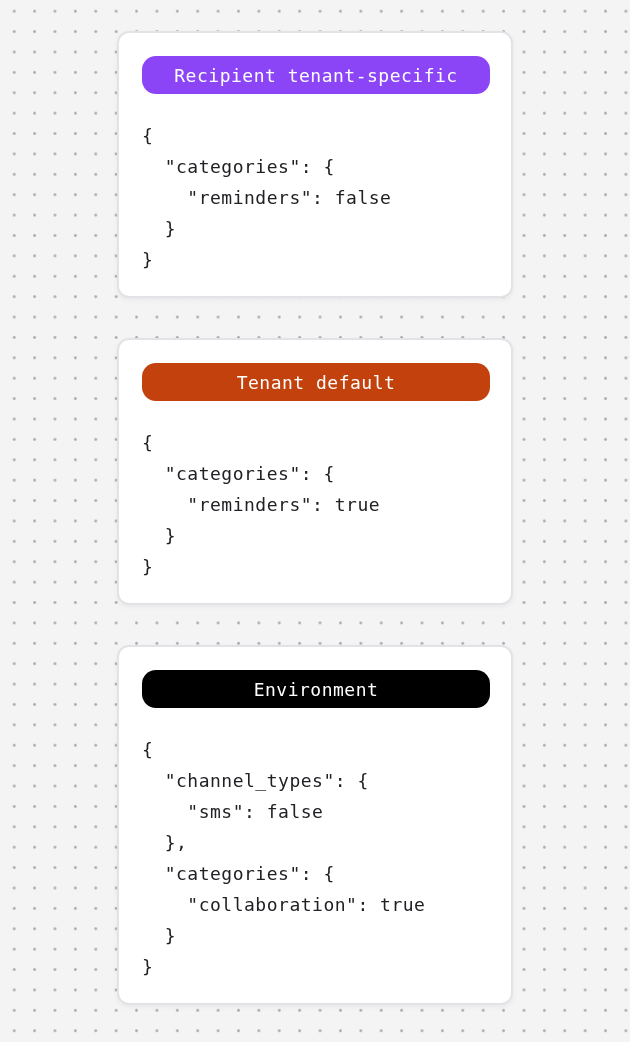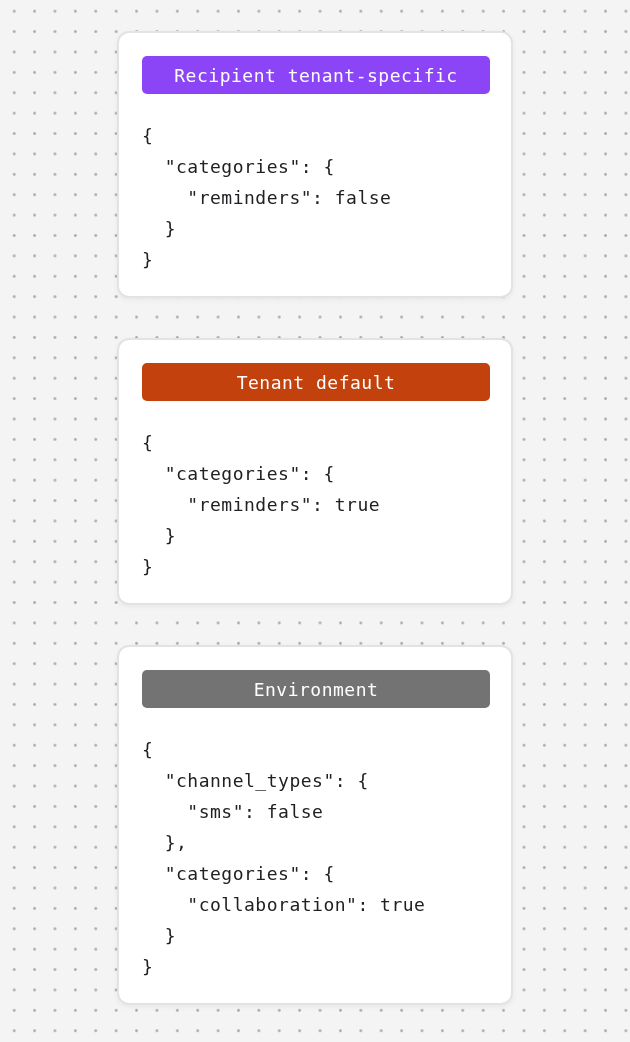--- a/index.html
+++ b/index.html
@@ -27,21 +27,21 @@
     width: 396px;
     box-sizing: border-box;
     background: #ffffff;
     border: 2px solid #e3e3e7;
     border-radius: 12px;
     padding: 23px 21px 21px 23px;
     box-shadow: 0 2px 5px rgba(0,0,0,0.05);
   }
   .badge {
     height: 38px;
-    border-radius: 5px;
+    border-radius: 14px;
     display: flex;
     align-items: center;
     justify-content: center;
     color: #ffffff;
     font-size: 18px;
     letter-spacing: 0.5px;
     margin-bottom: 26px;
     white-space: pre;
   }
   pre.code {
@@ -71,21 +71,21 @@
   <div class="card">
     <div class="badge" style="background: #c2410c;">Tenant default</div>
     <pre class="code">{
   "categories": {
     "reminders": true
   }
 }</pre>
   </div>
 
   <div class="card">
-    <div class="badge" style="background: #737373;">Environment</div>
+    <div class="badge" style="background: #000000;">Environment</div>
     <pre class="code">{
   "channel_types": {
     "sms": false
   },
   "categories": {
     "collaboration": true
   }
 }</pre>
   </div>
 

